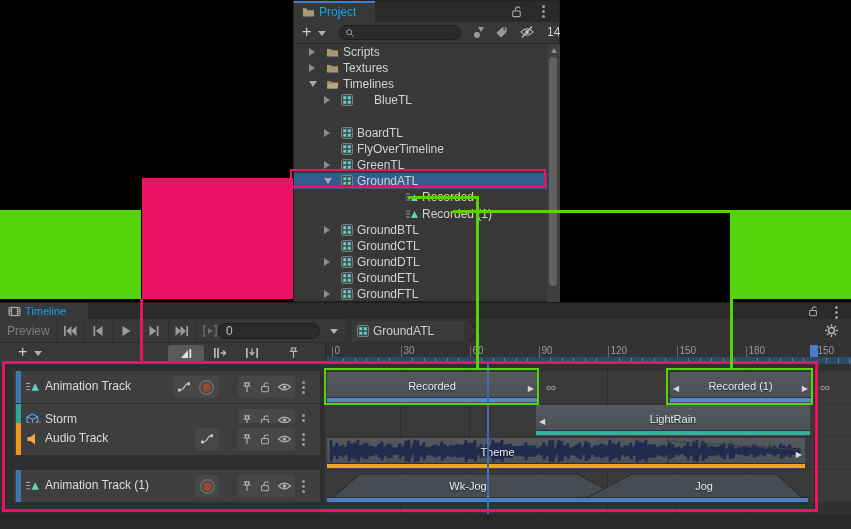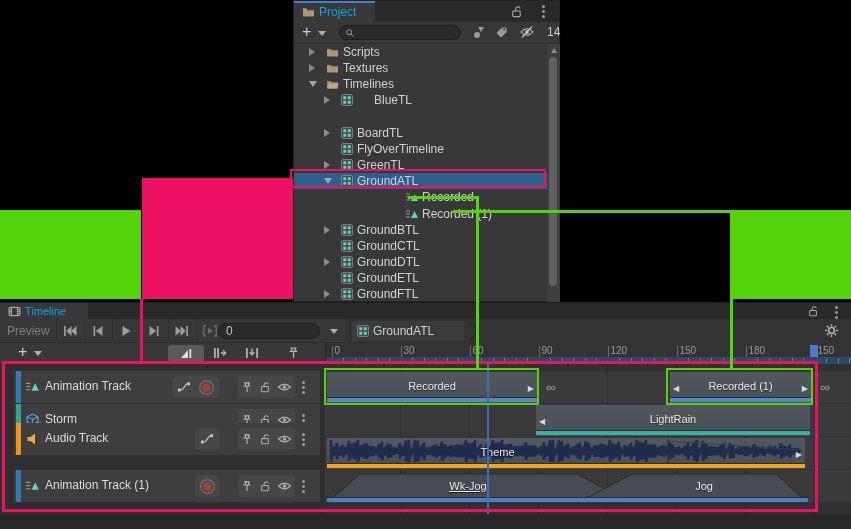--- a/index.html
+++ b/index.html
@@ -708,21 +708,21 @@
             <div class="edgearrow" style="right: 3px;">▶</div>
           </div>
         </div>
 
       <svg id="blendsvg" class="abs" style="left:325px; top:108px;" width="526" height="32" viewBox="0 0 526 32">
         <path d="M2 31 L35 2 H252 L307 31 Z" fill="#474c53" stroke="#26282c" stroke-width="1"></path>
         <path d="M252 31 L307 2 H451 L483 31 Z" fill="#474c53" stroke="#26282c" stroke-width="1"></path>
         <rect x="2" y="25" width="481" height="1" fill="rgba(10,20,40,.55)"></rect>
         <rect x="2" y="26" width="481" height="4" fill="#4F7FC0"></rect>
       </svg>
-      <span class="cliplabel" style="left:468px; top:116px;text-decoration:underline;">Wk-Jog</span>
+      <span class="cliplabel" style="left:468px; top:116px;">Wk-Jog</span>
       <span class="cliplabel" style="left:704px; top:116px;">Jog</span>
 
       <div class="abs" style="left:487px; top:0; width:2px; height:150px; background:#3D6DB6; z-index:5;"></div>
     </div>
   </div>
 
   <div class="anno" style="left:0;   top:210px; width:141px; height:89px;  background:#55D40C;"></div>
   <div class="anno" style="left:731px; top:210px; width:120px; height:89px; background:#55D40C;"></div>
   <div class="anno" style="left:142px; top:178px; width:151px; height:121px; background:#ED1163;"></div>
   <div class="anno" style="left:140px; top:299px; width:3px; height:64px; background:#ED1163;"></div>

